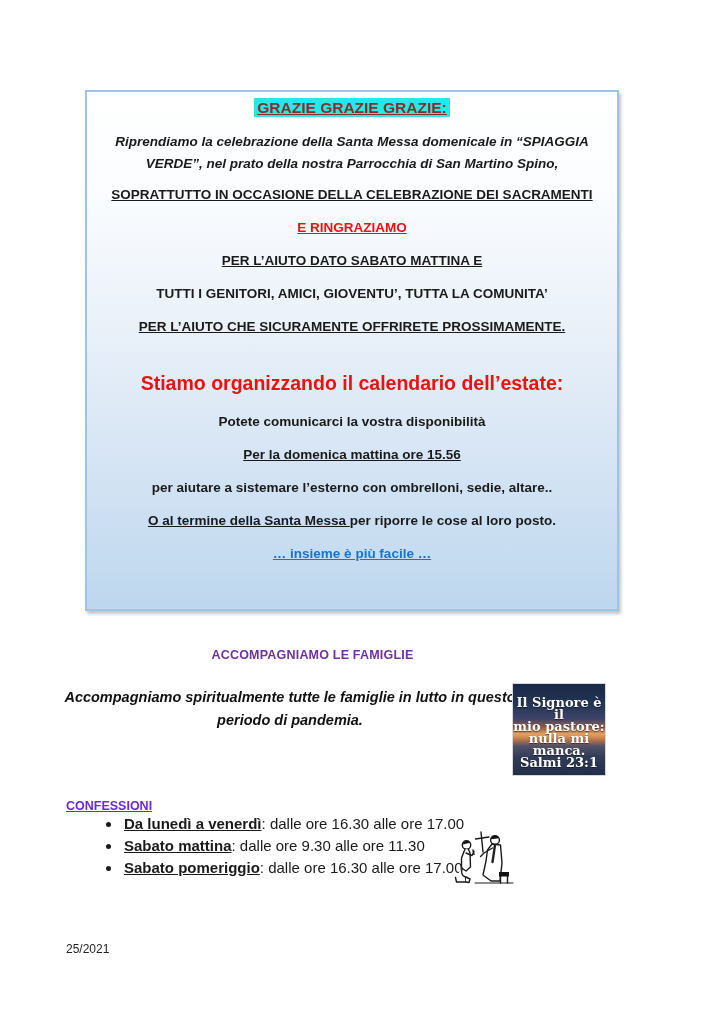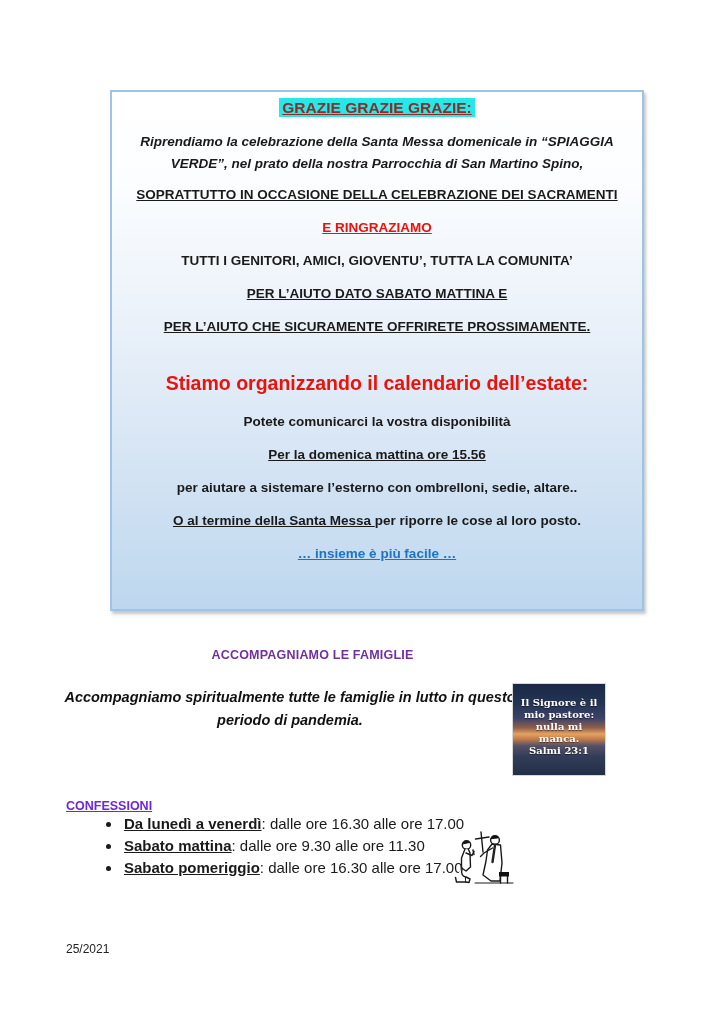--- a/index.html
+++ b/index.html
@@ -8,21 +8,21 @@
     position:relative; width:724px; height:1023px; background:#ffffff;
     overflow:hidden; margin:0 auto;
   }
 
   
   .notice-box {
     position:absolute; left:85px; top:90px; width:534px; height:521px;
     border:2px solid #9dc3e6;
     background:linear-gradient(180deg, #ffffff 0%, #fbfdff 18%, #eaf1f9 45%, #d5e4f4 72%, #bdd7ee 100%);
     box-shadow:2px 3px 3px rgba(120,130,140,0.45);
-    text-align:center; padding:5px 13px 0;margin-left:25px;
+    text-align:center; padding:5px 13px 0;
   }
   .nb-title { margin:0 0 13px; font-size:15.5px; line-height:21px; font-weight:bold; }
   .nb-title .hl {
     background:#27e7e7; color:#8a2d28; text-decoration:underline;
     padding:1px 3px;
   }
   .nb-intro {
     font-size:13.5px; line-height:22px; font-weight:bold; color:#1a1a1a;
     max-width:505px; margin:0 auto 10px;font-style:italic;
   }
@@ -46,21 +46,21 @@
   .verse-image {
     position:absolute; left:512px; top:683px; width:94px; height:93px;
     background:linear-gradient(180deg,
       #1b2947 0%, #243454 22%, #3d4368 38%, #8e5f4c 48%,
       #e3a262 55%, #c77f4a 60%, #545166 68%, #313c57 80%, #232e48 100%);
     border:1px solid #d8d8d8; overflow:hidden; text-align:center;
     padding-top:13px;
   }
   .verse-image .vline {
     display:block; color:#ffffff; font-family:"DejaVu Serif", serif;
-    font-weight:bold; font-size:10px; line-height:12px;
+    font-weight:bold; font-size:13px; line-height:12px;
     text-shadow:0 1px 1px rgba(0,0,0,0.55);
   }
 
   
   .conf-heading {
     position:absolute; left:66px; top:799px;
     color:#6d28d9; font-size:12.5px; font-weight:bold; text-decoration:underline;
   }
   .conf-list {
     position:absolute; left:104px; top:785px; list-style:disc;
@@ -77,22 +77,22 @@
 </head>
 <body>
 
 <div class="page">
 
   <section class="notice-box">
     <p class="nb-title"><span class="hl">GRAZIE GRAZIE GRAZIE:</span></p>
     <p class="nb-intro">Riprendiamo la celebrazione della Santa Messa domenicale in “SPIAGGIA VERDE”, nel prato della nostra Parrocchia di San Martino Spino,</p>
     <p class="nb-line u">SOPRATTUTTO IN OCCASIONE DELLA CELEBRAZIONE DEI SACRAMENTI</p>
     <p class="nb-line red u">E RINGRAZIAMO</p>
+    <p class="nb-line u">PER L’AIUTO DATO SABATO MATTINA E</p>
     <p class="nb-line">TUTTI I GENITORI, AMICI, GIOVENTU’, TUTTA LA COMUNITA’</p>
-    <p class="nb-line u">PER L’AIUTO DATO SABATO MATTINA E</p>
     <p class="nb-line u">PER L’AIUTO CHE SICURAMENTE OFFRIRETE PROSSIMAMENTE.</p>
     <p class="nb-heading red">Stiamo organizzando il calendario dell’estate:</p>
     <p class="nb-line">Potete comunicarci la vostra disponibilità</p>
     <p class="nb-line u">Per la domenica mattina ore 15.56</p>
     <p class="nb-line">per aiutare a sistemare l’esterno con ombrelloni, sedie, altare..</p>
     <p class="nb-line"><span class="u">O al termine della Santa Messa </span><span>per riporre le cose al loro posto.</span></p>
     <p class="nb-line blue u">… insieme è più facile …</p>
   </section>
 
   <h2 class="fam-heading">ACCOMPAGNIAMO LE FAMIGLIE</h2>

